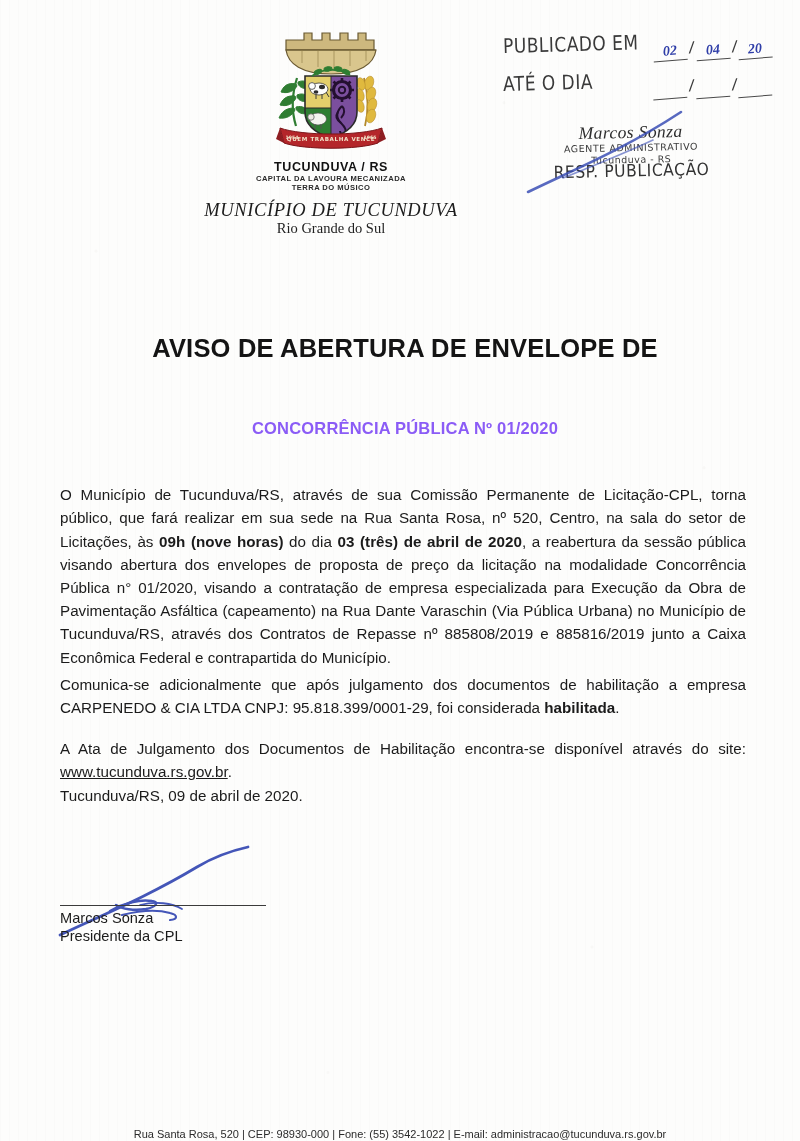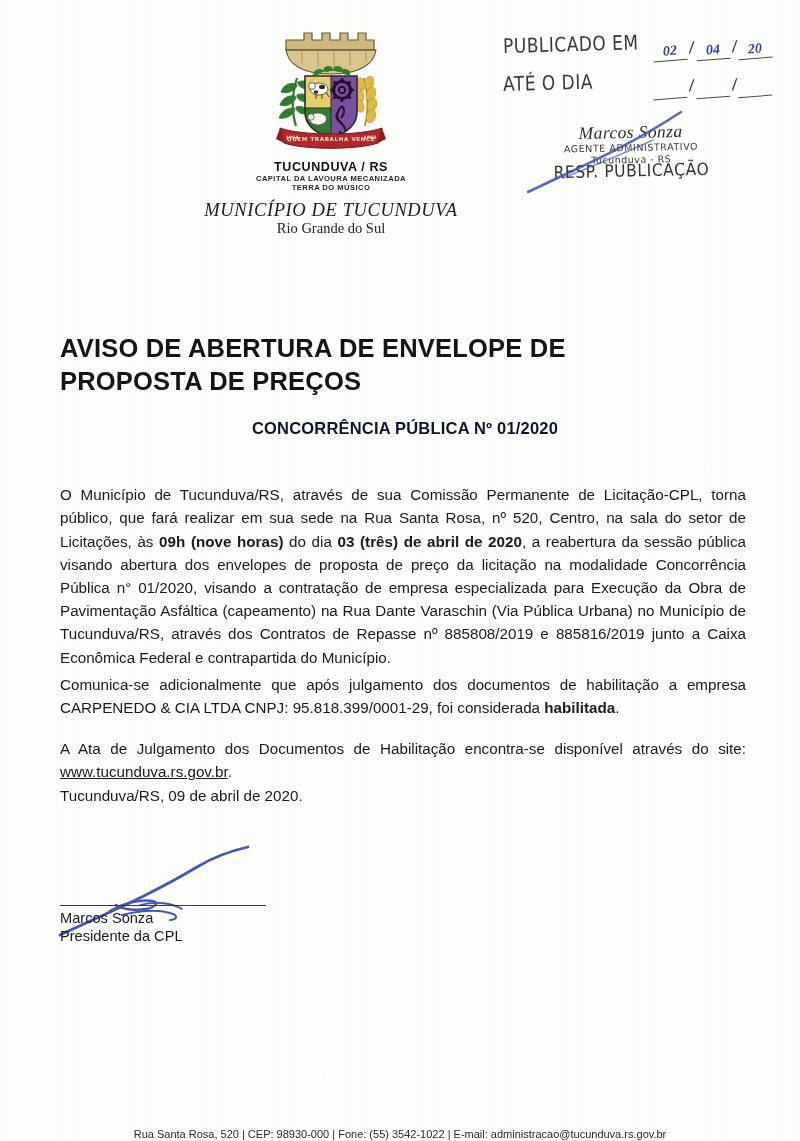--- a/index.html
+++ b/index.html
@@ -173,35 +173,36 @@
     left: 0; top: 70px;
     width: 265px; height: 90px;
     pointer-events: none;
   }
 
   
   .title {
     position: absolute;
     left: 60px; top: 332px;
     width: 690px;
+    text-align: center;
     font-size: 25.5px;
     font-weight: bold;
     line-height: 1.30;
     letter-spacing: .2px;
     color: #141414;
   }
   .subtitle {
     position: absolute;
     left: 60px; top: 419px;
     width: 690px;
     text-align: center;
     font-size: 16.5px;
     font-weight: bold;
     letter-spacing: .2px;
-    color: #0f172a;
+    color: #8b5cf6;
   }
 
   
   .body-block {
     position: absolute;
     left: 60px;
     width: 686px;
     font-size: 15.2px;
     line-height: 23.2px;
     text-align: justify;
@@ -405,21 +406,20 @@
     </div>
 
     <svg class="stamp-stroke" viewBox="0 0 265 90">
       <path d="M25 86 C70 64 120 44 178 6" fill="none" stroke="#3b4fb5" stroke-width="2.6" stroke-linecap="round" opacity=".85"></path>
       <path d="M60 72 C90 60 120 48 150 34" fill="none" stroke="#3b4fb5" stroke-width="1.6" stroke-linecap="round" opacity=".6"></path>
     </svg>
   </div>
 
   <div class="title">
     <div>AVISO DE ABERTURA DE ENVELOPE DE</div>
-    <div>PROPOSTA DE PREÇOS</div>
   </div>
 
   <div class="subtitle">CONCORRÊNCIA PÚBLICA Nº 01/2020</div>
 
   <p class="body-block" id="para-main">
     <span>O Município de Tucunduva/RS, através de sua Comissão Permanente de Licitação-CPL, torna público, que fará realizar em sua sede na Rua Santa Rosa, nº 520, Centro, na sala do setor de Licitações, às </span><b>09h (nove horas)</b><span> do dia </span><b>03 (três) de abril de 2020</b><span>, a reabertura da sessão pública visando abertura dos envelopes de proposta de preço da licitação na modalidade Concorrência Pública n° 01/2020, visando a contratação de empresa especializada para Execução da Obra de Pavimentação Asfáltica (capeamento) na Rua Dante Varaschin (Via Pública Urbana) no Município de Tucunduva/RS, através dos Contratos de Repasse nº 885808/2019 e 885816/2019 junto a Caixa Econômica Federal e contrapartida do Município.</span>
   </p>
 
   <p class="body-block" id="para-hab">
     <span>Comunica-se adicionalmente que após julgamento dos documentos de habilitação a empresa CARPENEDO &amp; CIA LTDA CNPJ: 95.818.399/0001-29, foi considerada </span><b>habilitada</b><span>.</span>

